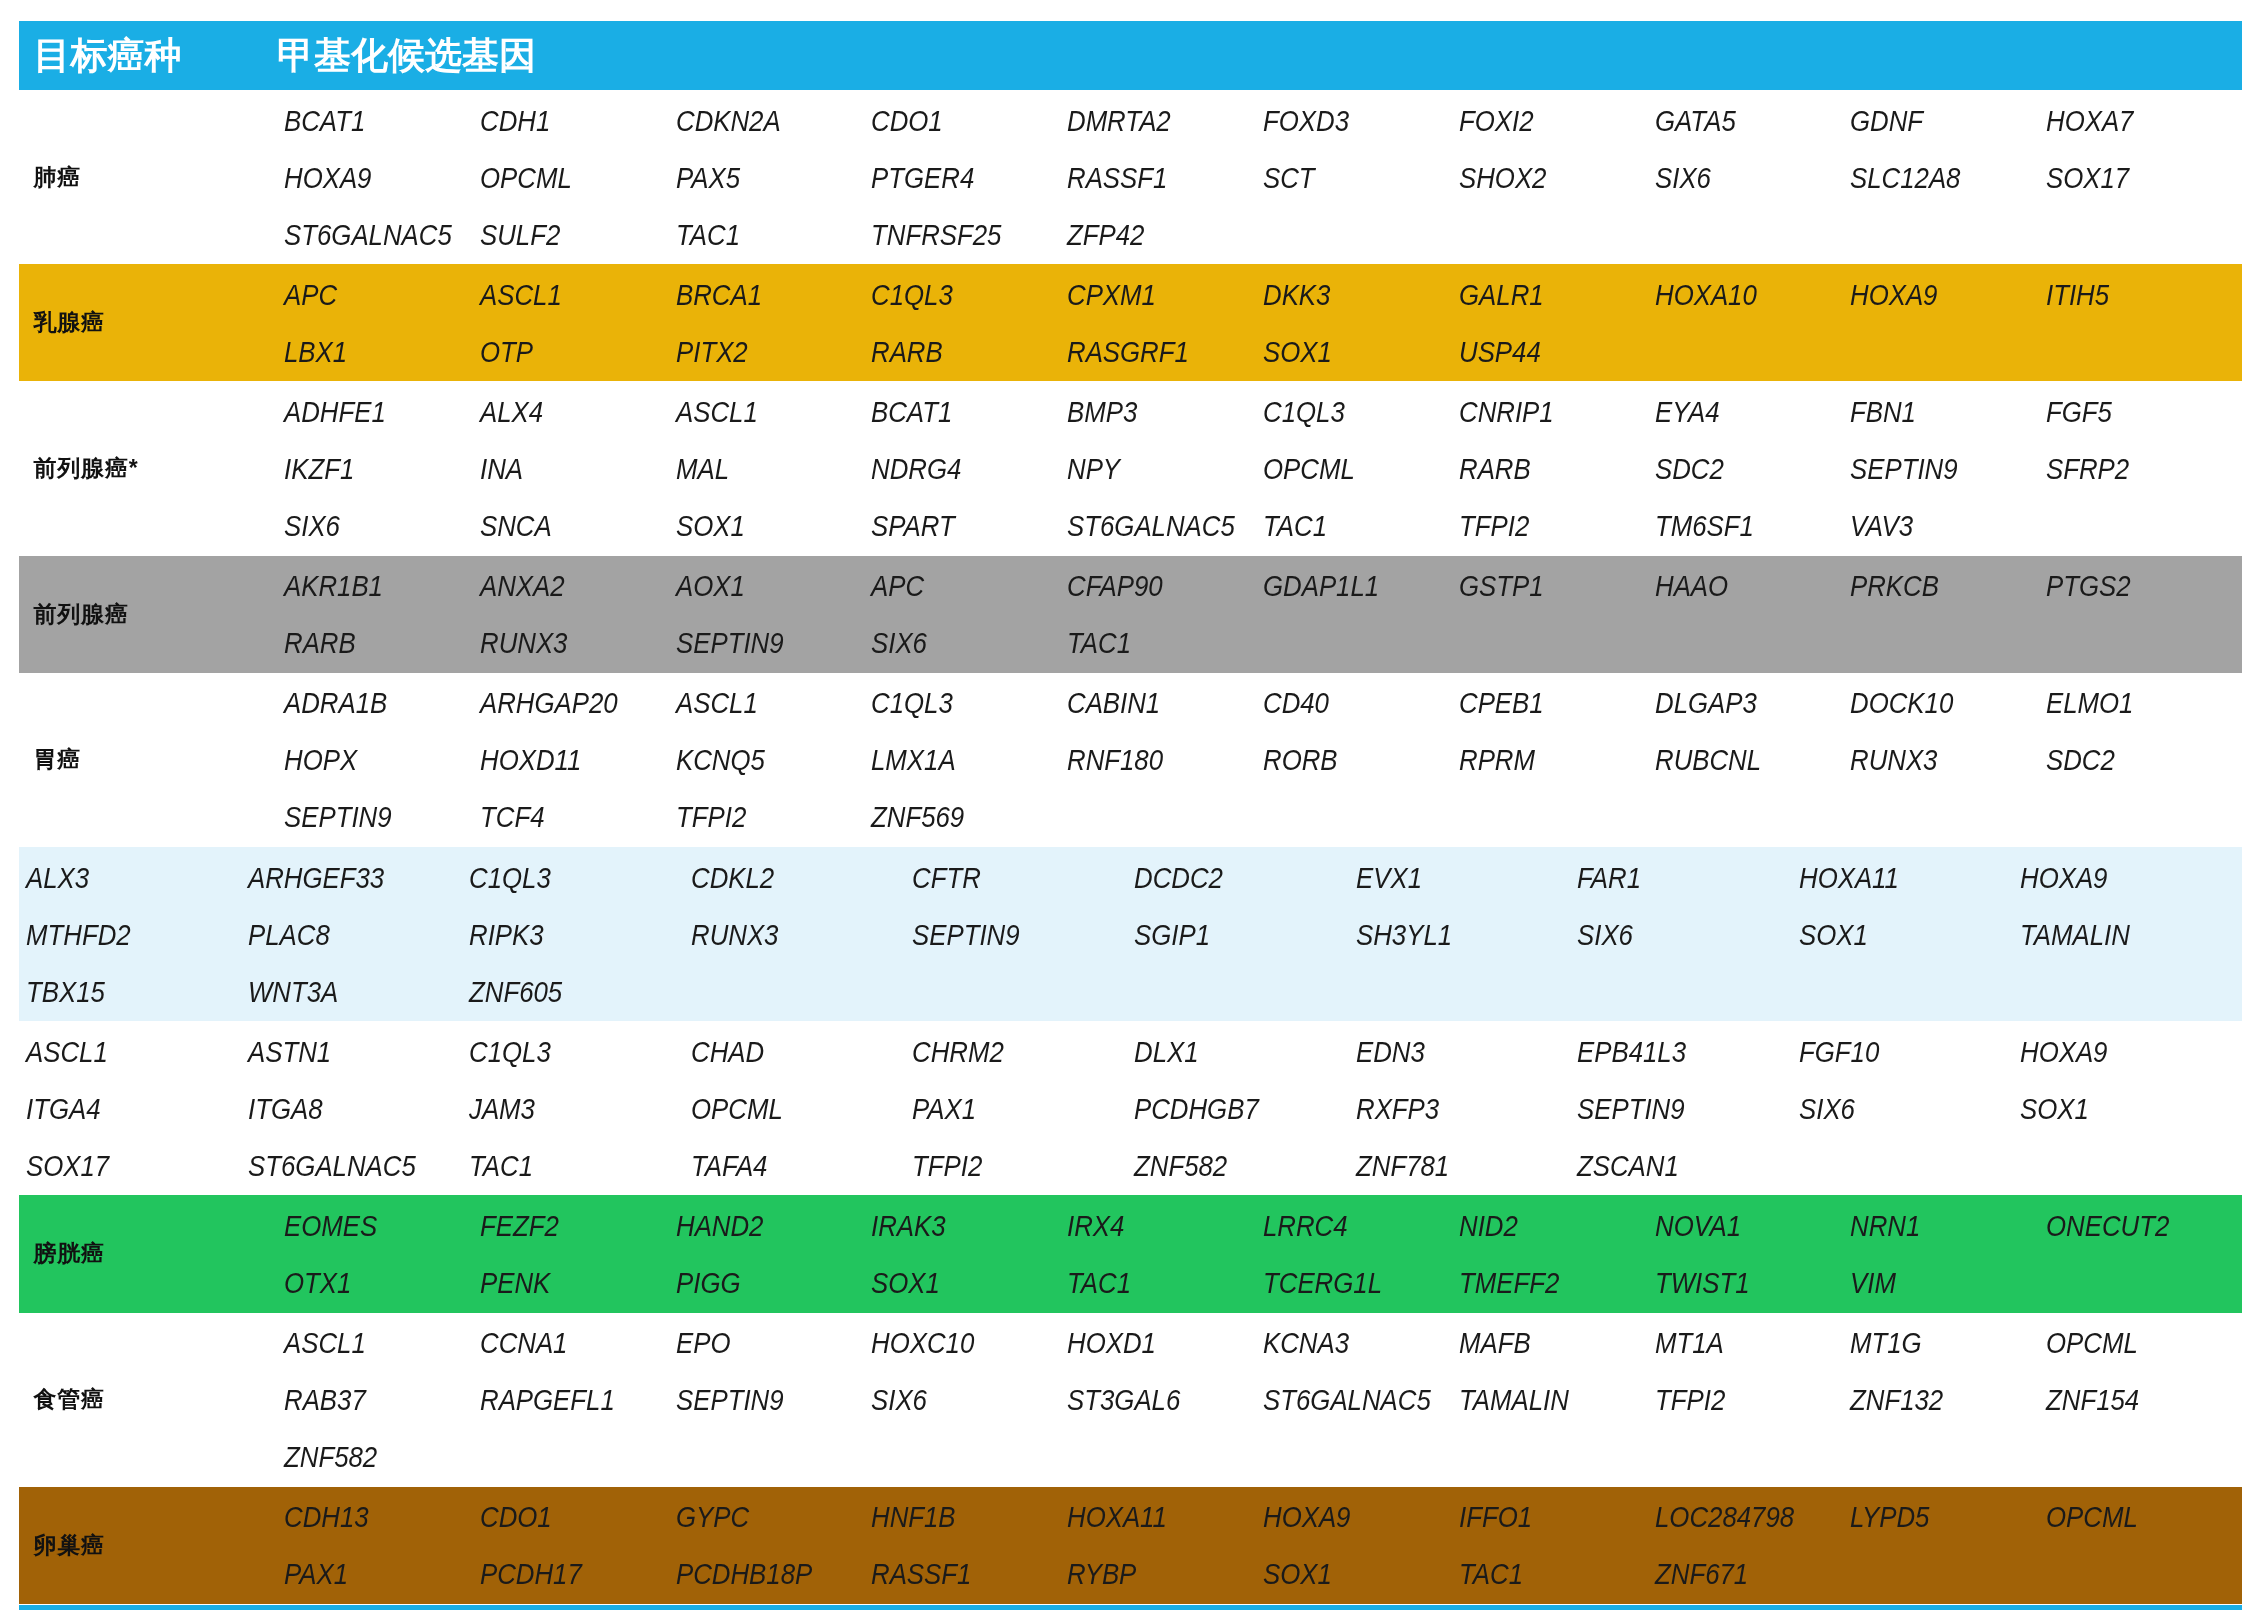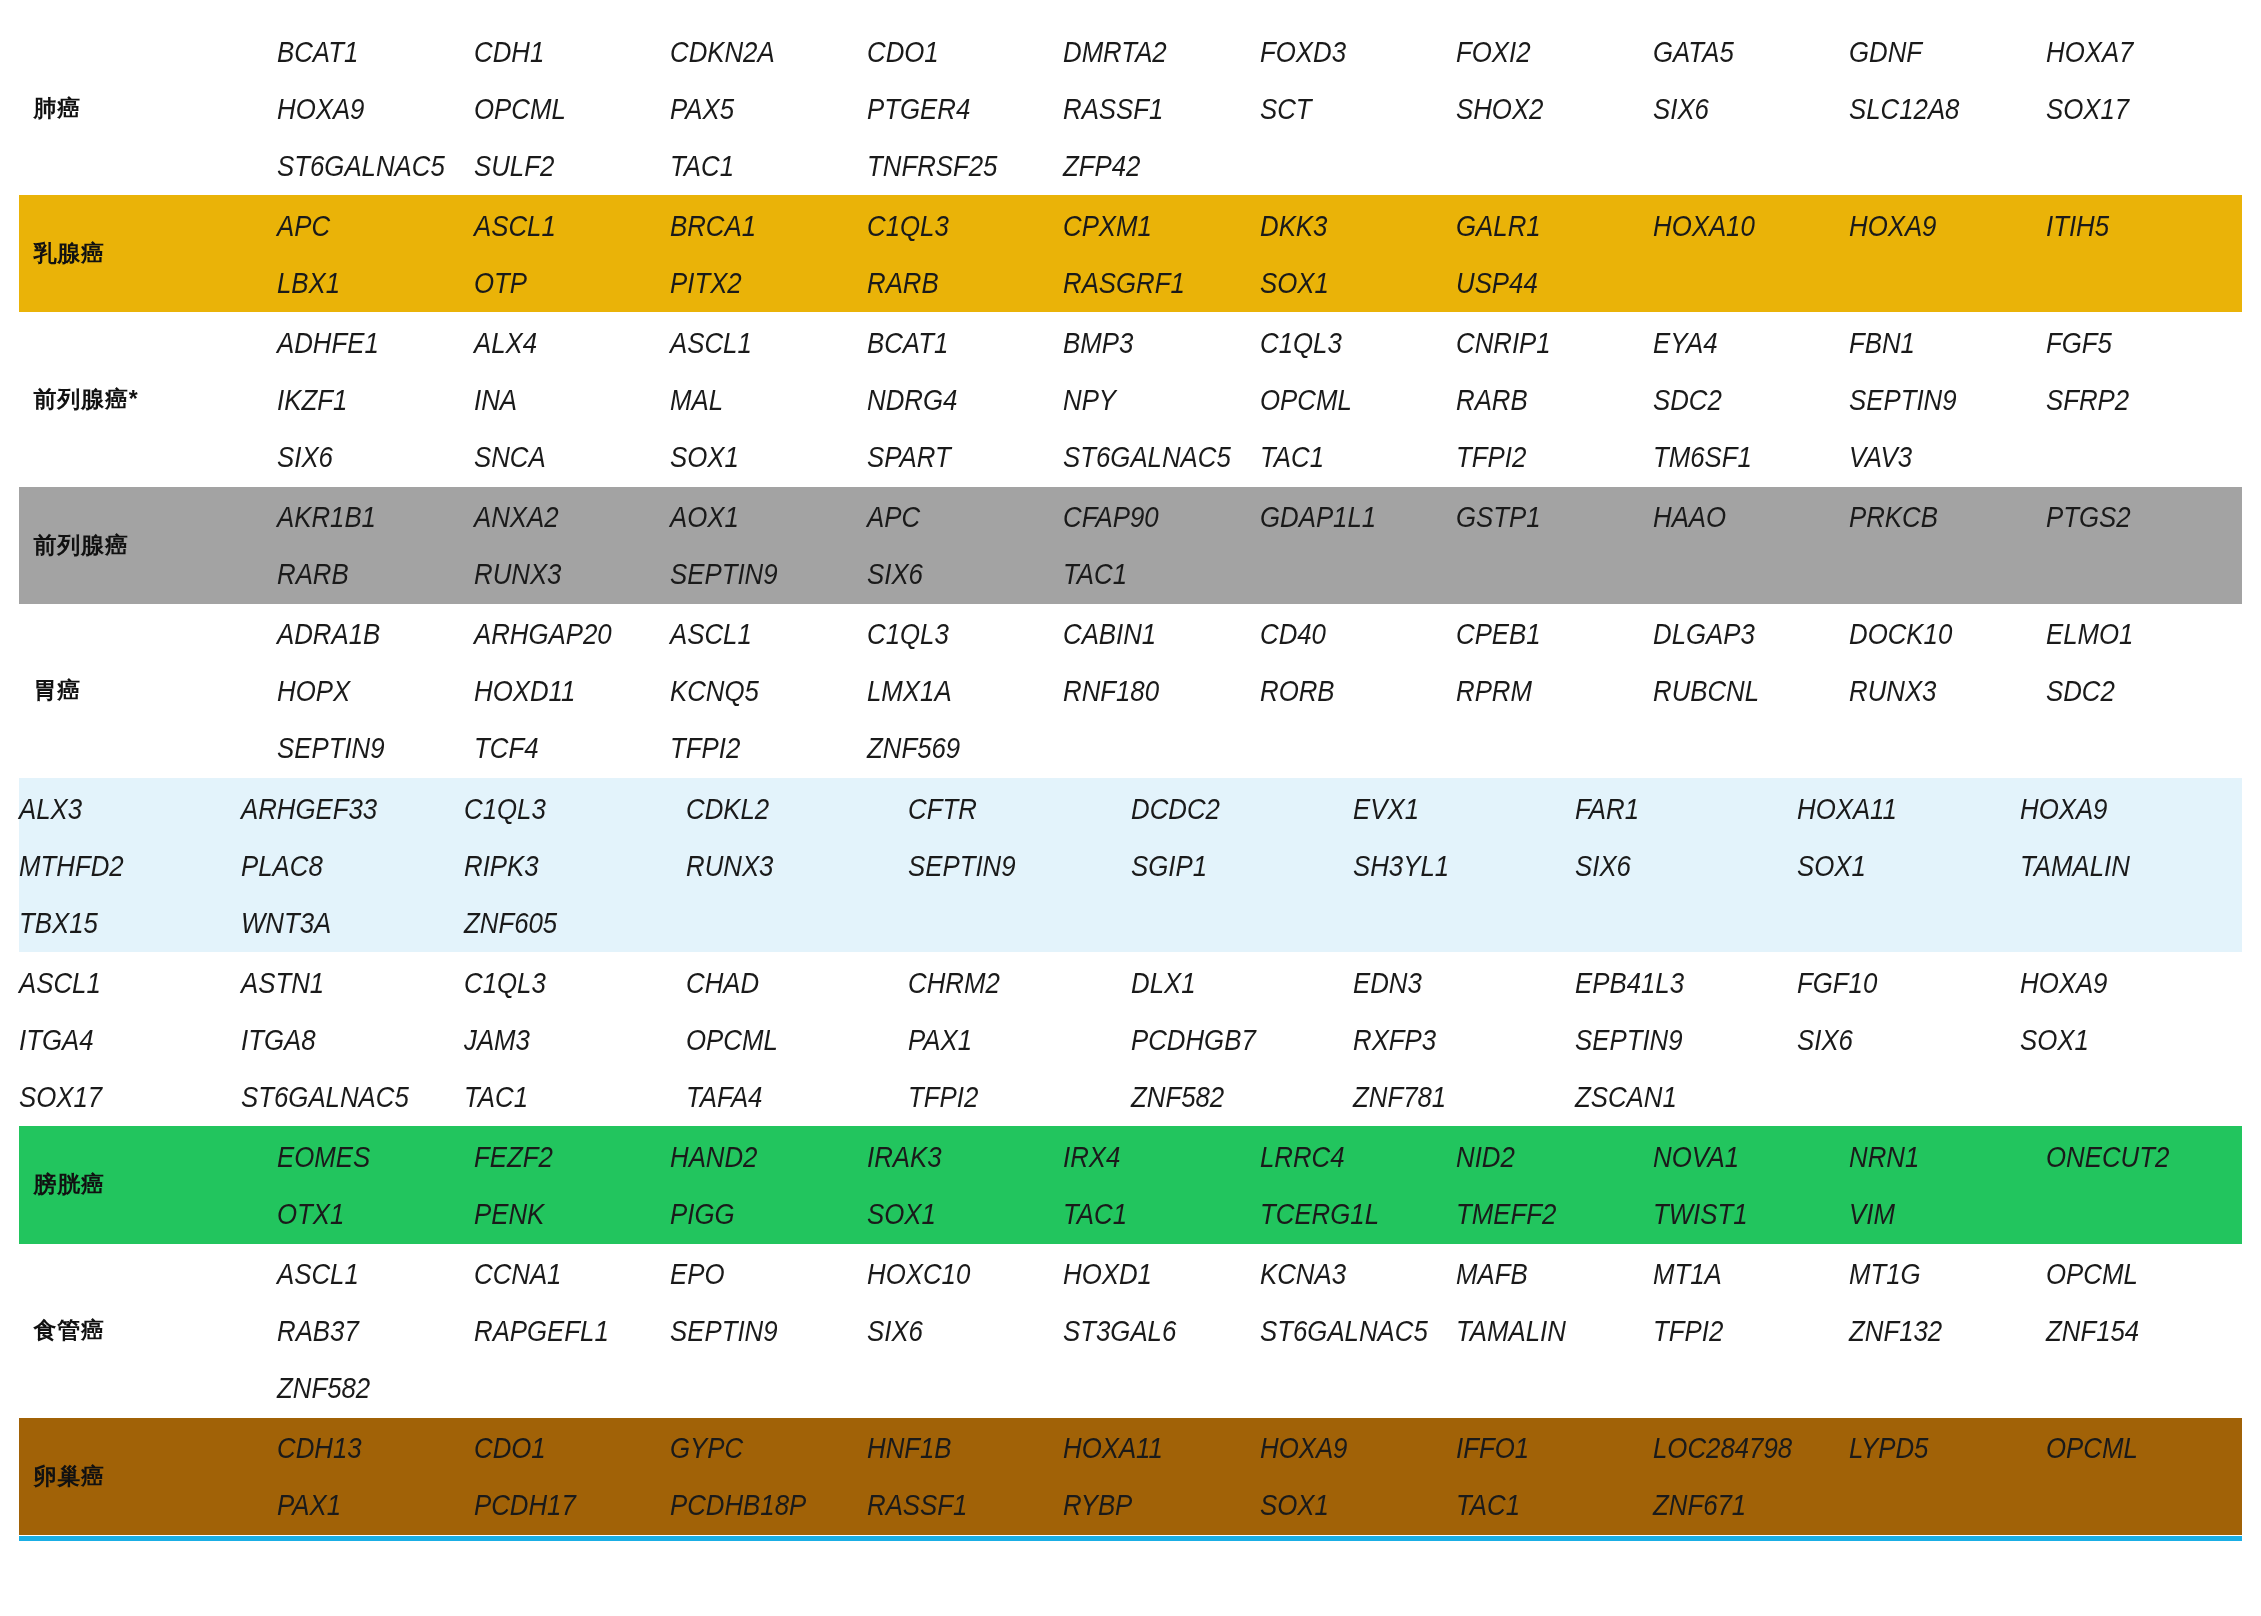--- a/index.html
+++ b/index.html
@@ -50,20 +50,21 @@
     font-size: 23px;
     color: #111111;
     letter-spacing: 0.8px;
   }
   .genes-grid {
     display: grid;
     grid-template-columns: repeat(10, 1fr);
     align-content: center;
     width: 100%;
     padding: 1.6px 0;
+    margin-left: 7px;
   }
   .gene {
     font-style: italic;
     font-size: 30px;
     color: #1a1a1a;
     line-height: 57px;
     white-space: nowrap;
     transform: scaleX(0.86);
     transform-origin: left center;
     letter-spacing: 0px;
@@ -73,20 +74,24 @@
     width: 100%;
     margin-top: 1.6px;
   }
 </style>
 </head>
 <body>
 
 <div class="page">
   <div class="table">
 
+    <div class="header-row" id="header-row" style="background: rgb(26, 174, 229);">
+      <div class="cell-cancer">目标癌种</div>
+      <div class="cell-genes">甲基化候选基因</div>
+    </div>
 
     <div id="rows">
         <div class="body-row" style="background: rgb(255, 255, 255);">
           <div class="cell-cancer cancer-label">肺癌</div>
           <div class="cell-genes genes-grid">
             <span class="gene">BCAT1</span>
             <span class="gene">CDH1</span>
             <span class="gene">CDKN2A</span>
             <span class="gene">CDO1</span>
             <span class="gene">DMRTA2</span>

